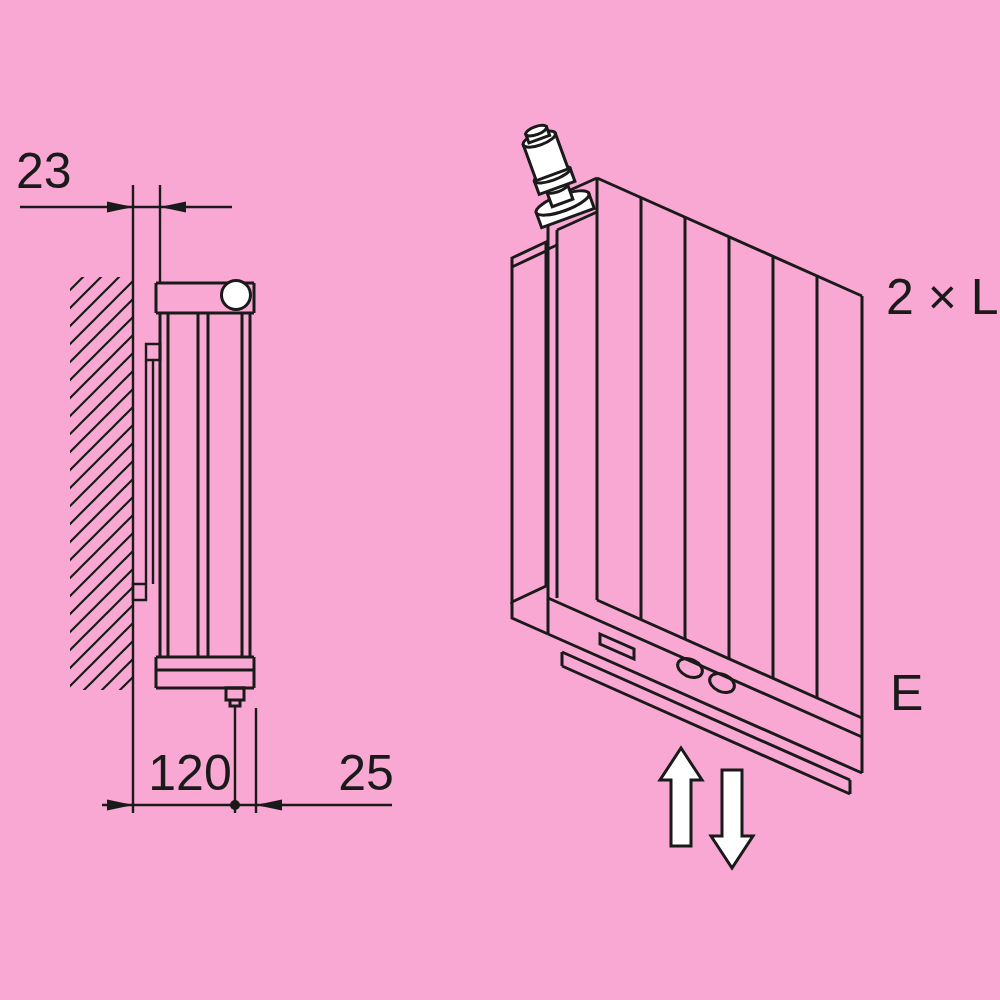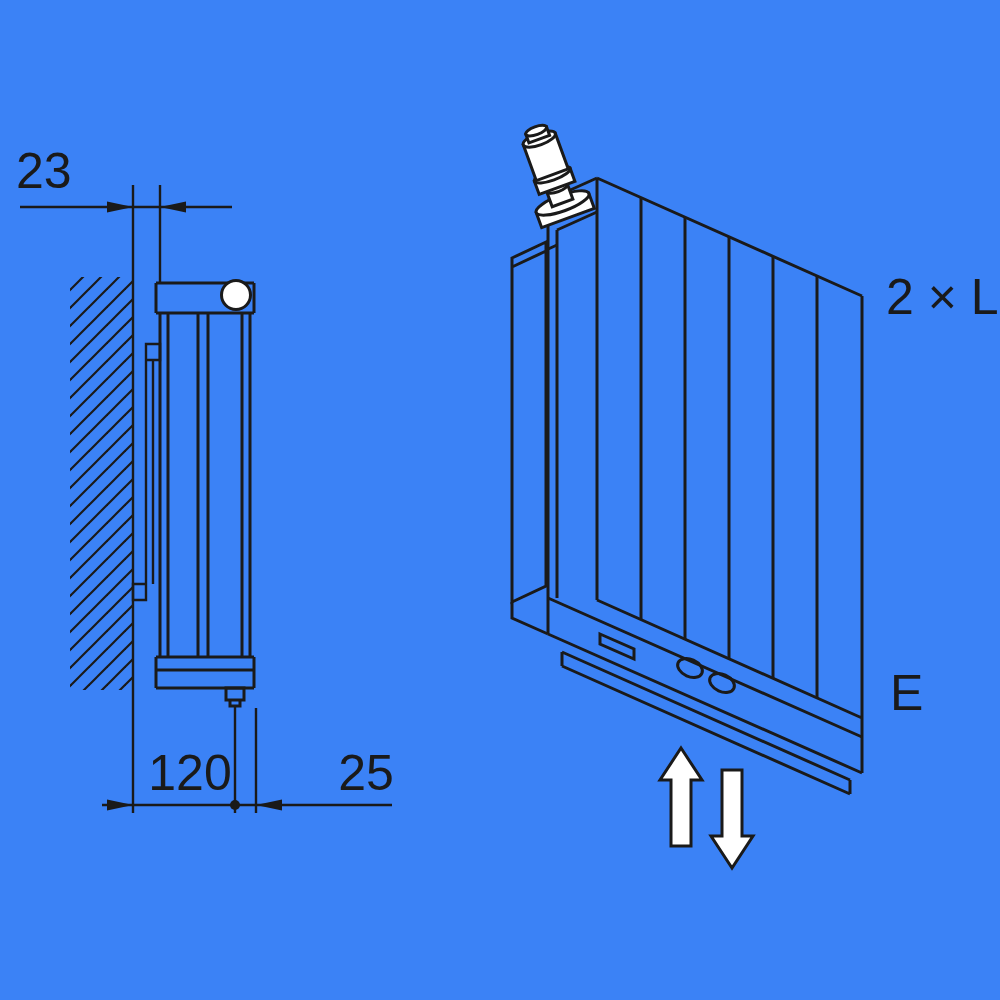--- a/index.html
+++ b/index.html
@@ -1,16 +1,16 @@
 <!DOCTYPE html>
 <html><head>
 <meta charset="utf-8">
 <style>
   html,body{margin:0;padding:0;background:#ffffff}
-  .canvas{position:relative;width:1000px;height:1000px;background:#3b82f6;
+  .canvas{position:relative;width:1000px;height:1000px;background:#f9a8d4;
           font-family:"Liberation Sans",sans-serif;overflow:hidden}
   svg{display:block;width:1000px;height:1000px}
   .ln{stroke:#1a1a1a;fill:none;stroke-width:3;stroke-linecap:butt;stroke-linejoin:miter}
   .thin{stroke-width:2.4}
   .solid{fill:#1a1a1a;stroke:none}
   .fillwhite{fill:#ffffff}
   text{fill:#1a1a1a;font-size:50px;font-family:"Liberation Sans",sans-serif}
 </style>
 </head>
 <body>

